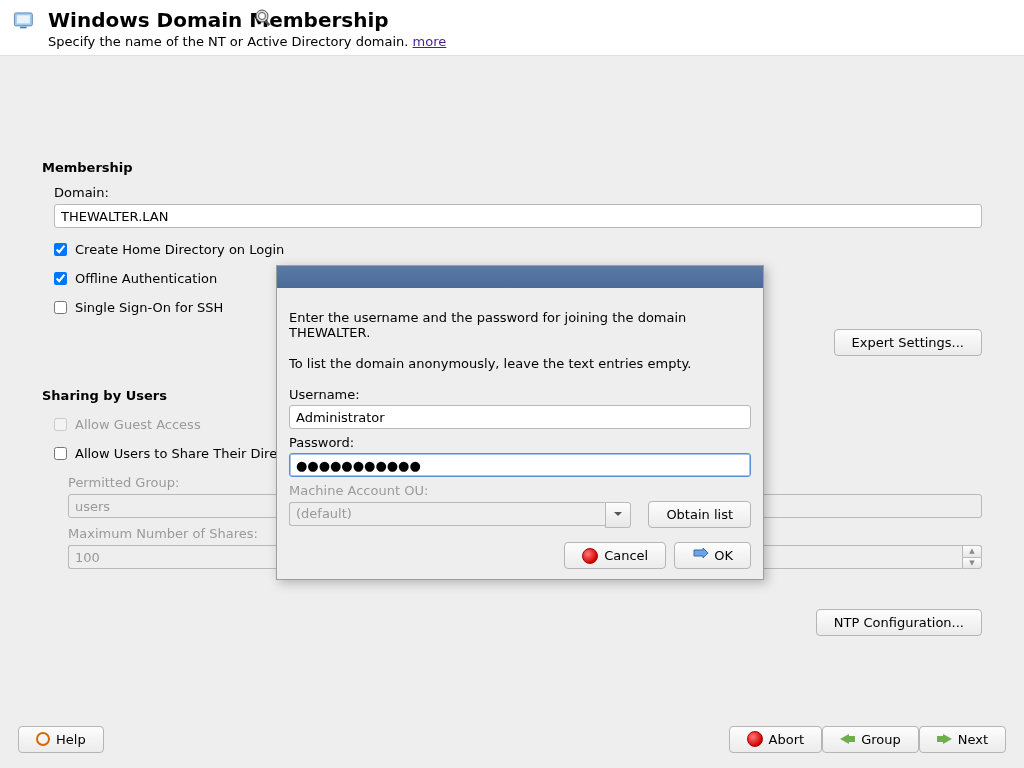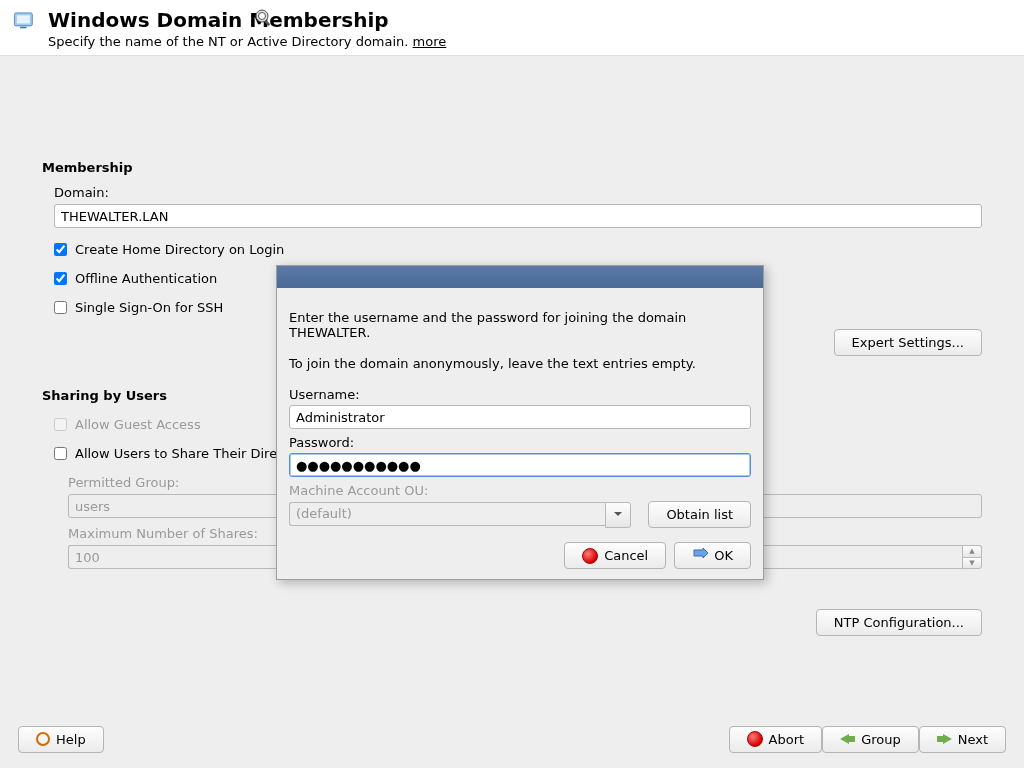--- a/index.html
+++ b/index.html
@@ -24,21 +24,21 @@
   .page-header .title-block { flex: 1; }
   .page-header h1 {
     margin: 0 0 2px 0;
     font-size: 20px;
     font-weight: bold;
   }
   .page-header .subtitle {
     font-size: 13px;
     color: #000;
   }
-  .page-header a { color: #000000; text-decoration: underline; }
+  .page-header a { color: #4c1d95; text-decoration: underline; }
   .header-icon svg { width: 26px; height: 26px; }
 
   .content {
     position: absolute;
     left: 0; right: 0;
     top: 50px;
     bottom: 58px;
     padding: 110px 42px 0 42px;
     box-sizing: border-box;
   }
@@ -328,21 +328,21 @@
         <span class="arrow-right"></span>
       </span>
     <span>Next</span>
   </button>
 </div>
 
 <div class="modal">
   <div class="titlebar"></div>
   <div class="body">
     <p>Enter the username and the password for joining the domain THEWALTER.</p>
-    <p>To join the domain anonymously, leave the text entries empty.</p>
+    <p>To list the domain anonymously, leave the text entries empty.</p>
 
     <div class="field-label">Username:</div>
     <input class="text-input" type="text" value="Administrator" style="">
 
     <div class="field-label">Password:</div>
     <input class="text-input focus" type="text" value="●●●●●●●●●●●" style="">
 
     <div class="field-label disabled-label">Machine Account OU:</div>
     <div class="ou-row">
       <div class="combo">

